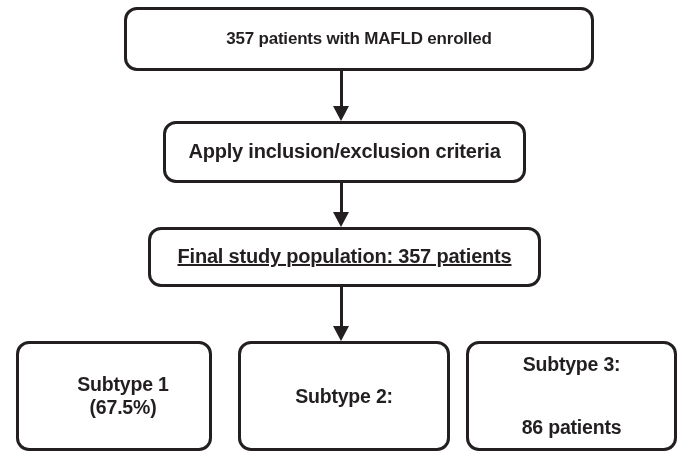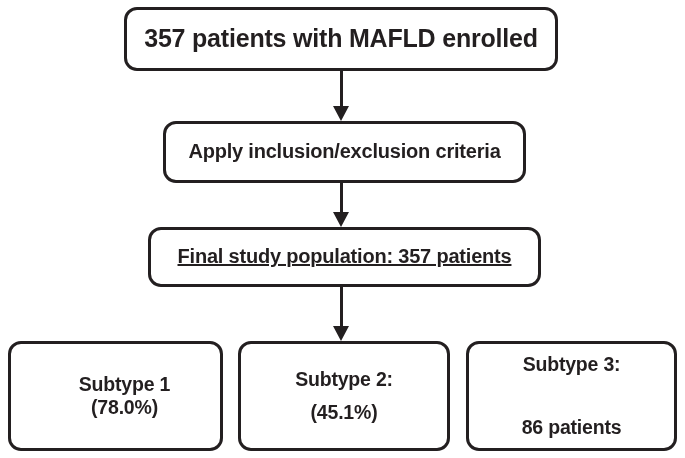--- a/index.html
+++ b/index.html
@@ -35,23 +35,23 @@
     text-align: center;
     color: #231f20;
     font-weight: bold;
     line-height: 1.18;
   }
 
   
   .node-enrolled {
     left: 124px;
     top: 7px;
-    width: 434px;
+    width: 470px;
     height: 64px;
-    font-size: 25px;
+    font-size: 17px;
     letter-spacing: -0.2px;
   }
   .node-criteria {
     left: 163px;
     top: 121px;
     width: 363px;
     height: 62px;
     font-size: 20px;
     letter-spacing: -0.2px;
   }
@@ -67,21 +67,21 @@
 
   
   .node-subtype {
     top: 341px;
     height: 110px;
     font-size: 19.5px;
     flex-direction: column;
     justify-content: center;
     letter-spacing: -0.2px;
   }
-  .node-subtype-1 { left: 8px;   width: 215px; padding-left: 18px; }
+  .node-subtype-1 { left: 16px;   width: 196px; padding-left: 18px; }
   .node-subtype-2 { left: 238px; width: 212px; gap: 10px; }
   .node-subtype-3 { left: 466px; width: 211px; gap: 40px; }
 
   .node-subtype .line { display: block; }
 
   
   .arrow {
     position: absolute;
     width: 24px;
   }
@@ -141,26 +141,25 @@
     <span>Final study population: 357 patients</span>
   </div>
 
   <div class="arrow arrow-3">
     <span class="shaft"></span>
     <span class="head"></span>
   </div>
 
   <div class="node node-subtype node-subtype-1">
     <span class="line">Subtype 1</span>
-    <span class="line">(78.0%)</span>
+    <span class="line">(67.5%)</span>
   </div>
 
   <div class="node node-subtype node-subtype-2">
     <span class="line">Subtype 2:</span>
-    <span class="line">(45.1%)</span>
   </div>
 
   <div class="node node-subtype node-subtype-3">
     <span class="line">Subtype 3:</span>
     <span class="line">86 patients</span>
   </div>
 
 </div>
 
 </body></html>

